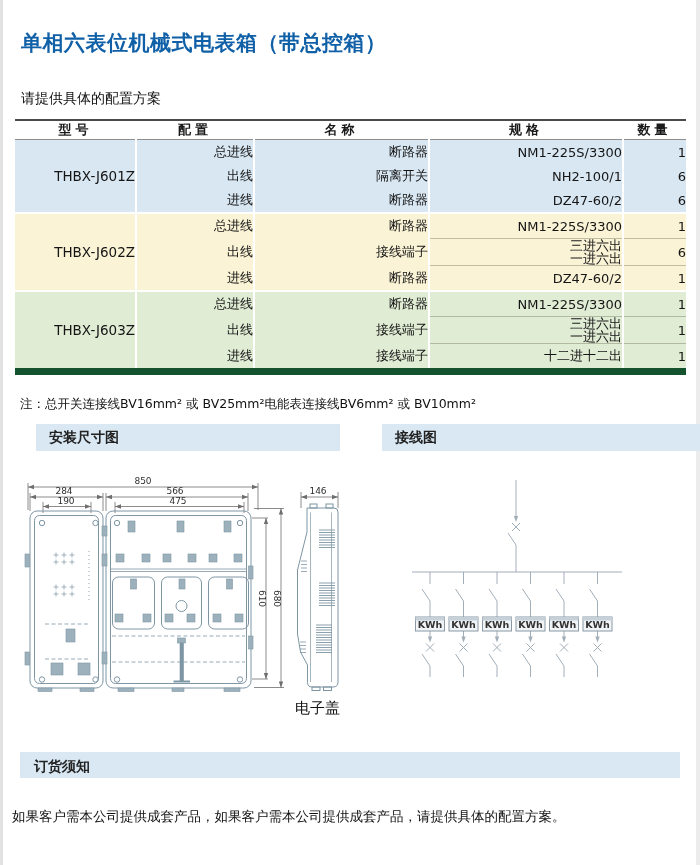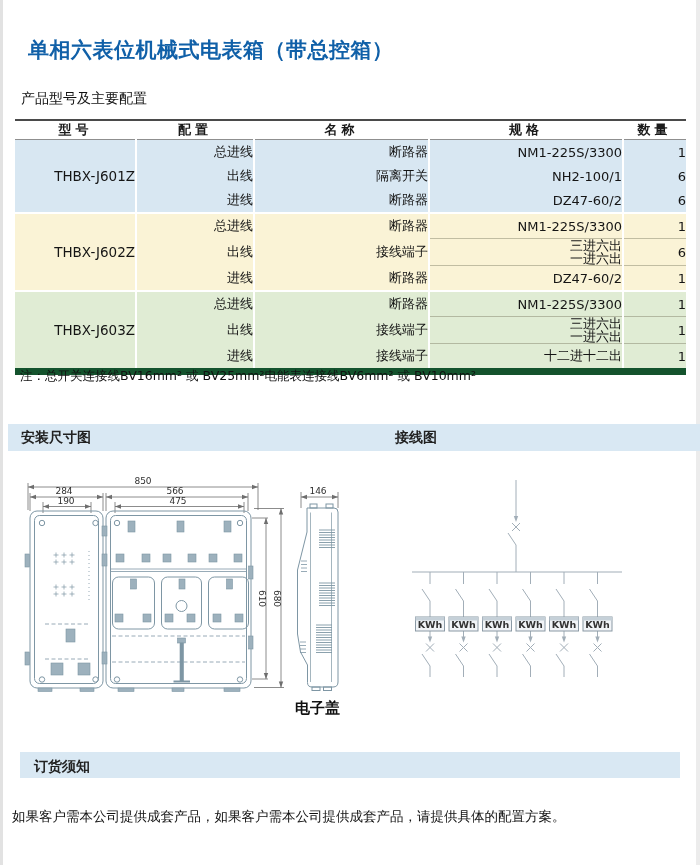--- a/index.html
+++ b/index.html
@@ -4,64 +4,64 @@
 <style>
   html,body{margin:0;padding:0}
   body{
     width:700px;height:865px;position:relative;overflow:hidden;
     background:#ffffff;color:#1a1a1a;
     font-family:"DejaVu Sans","Liberation Sans",sans-serif;
   }
   .page-edge-l{position:absolute;left:0;top:0;width:3px;height:865px;background:#e2e2e2}
   .page-edge-r{position:absolute;right:0;top:0;width:4px;height:865px;background:#ececec}
 
-  .title{position:absolute;left:20px;top:28px;margin:8px;font-size:21px;font-weight:bold;
+  .title{position:absolute;left:20px;top:28px;margin:1px;font-size:21px;font-weight:bold;
          color:#1060a8;letter-spacing:.5px;white-space:nowrap}
   .subtitle{position:absolute;left:21px;top:90px;font-size:14px;color:#111}
 
   table.cfg{position:absolute;left:15px;top:119px;width:671px;table-layout:fixed;
             border-collapse:collapse;font-size:13px;
             border-top:2px solid #4a4a4a;border-bottom:7px solid #14532d}
   table.cfg th{height:17px;padding:0;font-size:13px;font-weight:bold;letter-spacing:4px;
                text-align:center;border-bottom:1px solid #8f8f8f;background:#fff;color:#1a1a1a}
   table.cfg td{height:24px;padding:0;text-align:right;vertical-align:middle;color:#151515}
   tbody.b1{background:#d8e7f2}
   tbody.b2{background:#faf3d6}
   tbody.b3{background:#e0ecd4}
   tbody.b2 tr:first-child td,tbody.b3 tr:first-child td{border-top:2px solid #fff}
   td.sep{border-left:2px solid #fff}
   td.cfg-c{text-align:left;padding-left:26px}
   td.model{font-size:13.5px}
   td.sub{border-bottom:1px solid rgba(125,125,100,.45)}
   .spec2line div{font-size:13px;line-height:13px}
 
-  .note{position:absolute;left:20px;top:368px;font-size:12.5px;color:#111;white-space:nowrap}
+  .note{position:absolute;left:20px;top:396px;font-size:12.5px;color:#111;white-space:nowrap}
 
   .secbar{position:absolute;top:424px;height:27px;line-height:27px;background:#d9e8f3;
           font-size:14px;font-weight:bold;color:#222;padding-left:13px;box-sizing:border-box}
-  #bar-dims{left:8px;width:383px}
+  #bar-dims{left:36px;width:304px}
   #bar-wiring{left:382px;width:360px}
   #bar-order{position:absolute;top:752px;left:20px;width:660px;height:26px;line-height:28px;
              background:#d9e8f3;font-size:14px;font-weight:bold;color:#222;
              padding-left:14px;box-sizing:border-box}
 
   #svg-dims{position:absolute;left:18px;top:466px}
   #svg-wiring{position:absolute;left:380px;top:466px}
-  .cover-label{position:absolute;left:295px;top:699px;font-size:15px;font-weight:bold;color:#111}
+  .cover-label{position:absolute;left:295px;top:699px;font-size:15px;font-weight:normal;color:#111}
 
   .footer{position:absolute;left:12px;top:808px;width:682px;font-size:13.5px;color:#111;white-space:nowrap}
 </style>
 </head>
 <body>
 
 <div class="page-edge-l"></div>
 <div class="page-edge-r"></div>
 
 <h1 class="title">单相六表位机械式电表箱（带总控箱）</h1>
-<div class="subtitle">产品型号及主要配置</div>
+<div class="subtitle">请提供具体的配置方案</div>
 
 <table class="cfg">
   <colgroup>
     <col style="width:121px">
       <col style="width:118px">
       <col style="width:175px">
     <col style="width:194px">
       <col style="width:63px">
   </colgroup>
   <thead>

